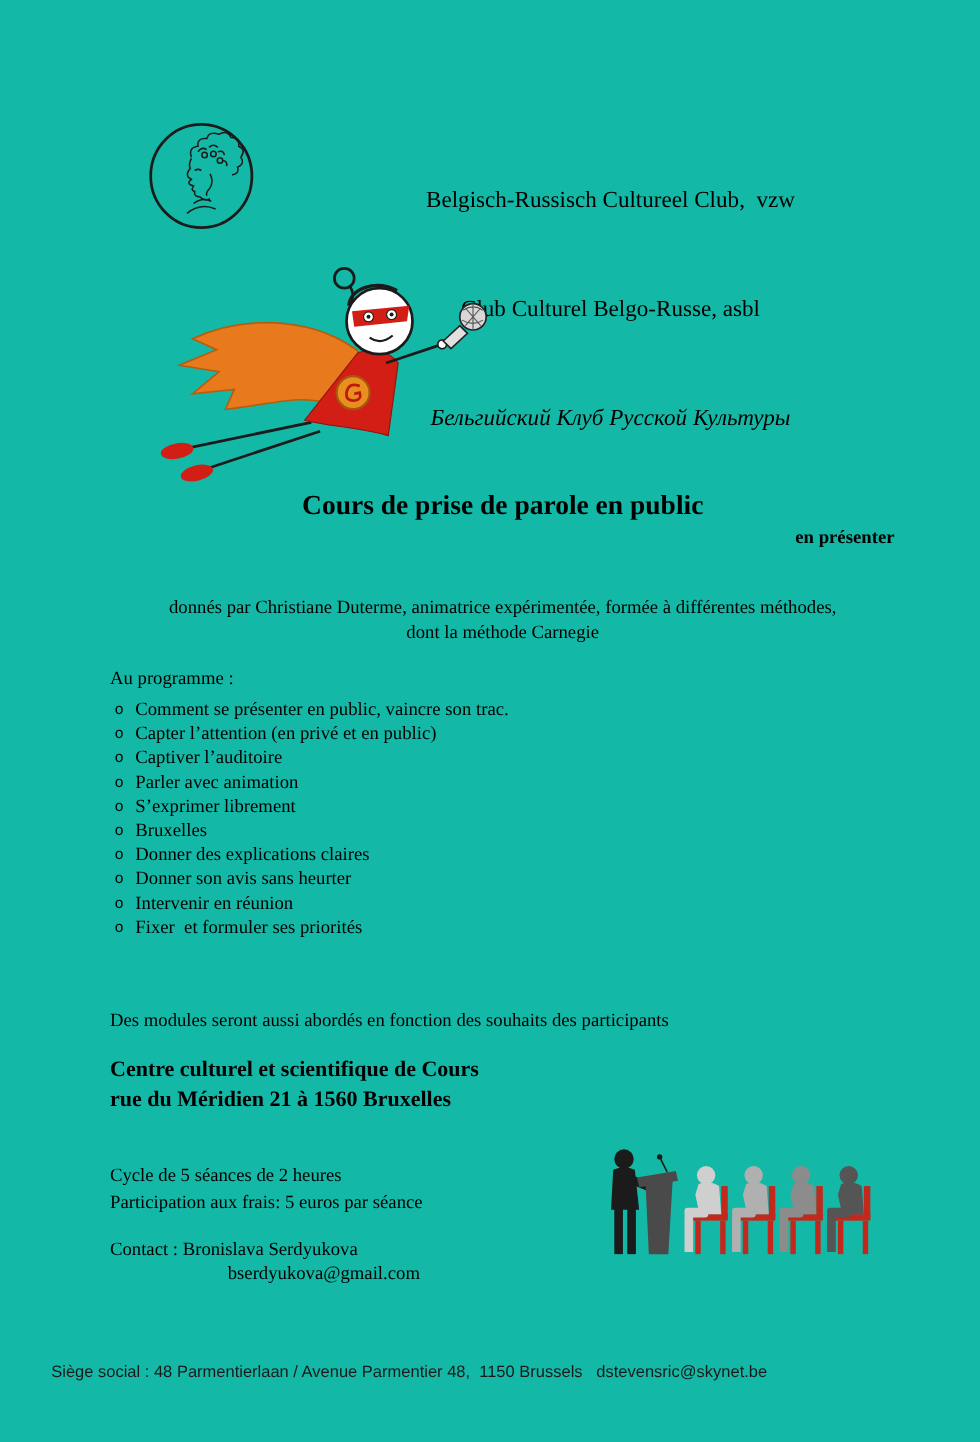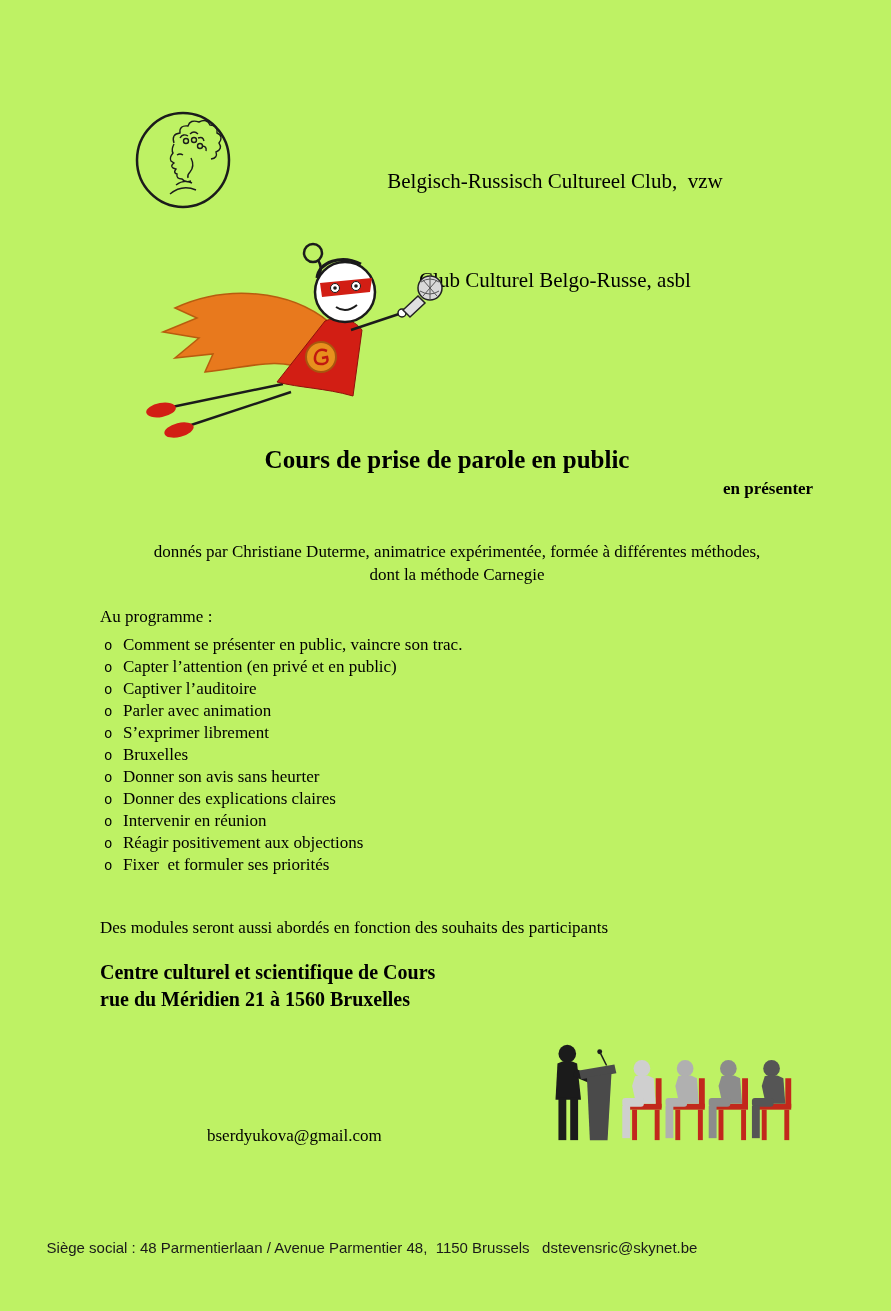--- a/index.html
+++ b/index.html
@@ -1,42 +1,42 @@
 <!DOCTYPE html>
 <html><head>
 <meta charset="utf-8">
 <style>
   * { margin: 0; padding: 0; box-sizing: border-box; }
   html, body { background: #ffffff; }
   .page {
     position: relative;
     width: 891px;
     height: 1311px;
-    background: #bef264;
+    background: #14b8a6;
     font-family: "Liberation Serif", serif;
     color: #000;
     overflow: hidden;
     text-decoration: underline;
   }
   .abs { position: absolute; }
 
   .logo { left: 134px; top: 110px; width: 98px; height: 100px; }
 
   .org {
     left: 255px; top: 99px; width: 600px;
     text-align: center;
     font-size: 21px; line-height: 33px;
     white-space: pre-wrap;
   }
   .org .ru { font-style: italic; }
 
   .hero { left: 115px; top: 226px; width: 350px; height: 218px; }
 
   .title {
-    left: 13px; top: 446px; width: 868px;
+    left: 23px; top: 446px; width: 868px;
     text-align: center;
     font-size: 25px; font-weight: bold;
   }
   .lang { left: 723px; top: 479px; font-size: 17px; font-weight: bold; }
 
   .intro {
     left: 23px; top: 540px; width: 868px;
     text-align: center;
     font-size: 17px; line-height: 23px;
   }
@@ -98,20 +98,21 @@
         <path d="M 43 45 q 3 -2 6 0"></path>
         <path d="M 57 48 q 4 8 -1 14 q -3 3 -2 6"></path>
         <path d="M 42 75 q 8 -6 16 -2 M 36 84 q 12 -10 26 -4"></path>
       </g>
     </svg>
   </div>
 
   <div class="abs org">
     <div>Belgisch-Russisch Cultureel Club,  vzw</div>
     <div>Club Culturel Belgo-Russe, asbl</div>
+    <div class="ru">Бельгийский Клуб Русской Культуры</div>
   </div>
 
   <div class="abs hero">
     <svg width="350" height="218" viewBox="0 0 350 218">
 
       <path stroke="#b85c0e" stroke-width="1.5" d="M 214 96 C 175 64, 112 58, 60 82 L 82 92 L 48 106 L 84 112 L 60 132 L 98 128 L 90 146
                C 132 142, 162 130, 192 144 C 204 149, 212 126, 214 96 Z" fill="#e8791d"></path>
 
       <path d="M 168 158 L 52 182" stroke="#1b1b1b" stroke-width="2.5" fill="none"></path>
       <path d="M 176 166 L 70 201" stroke="#1b1b1b" stroke-width="2.5" fill="none"></path>
@@ -158,35 +159,38 @@
 
   <div class="abs program">
     <div class="heading">Au programme :</div>
     <ul>
       <li>Comment se présenter en public, vaincre son trac.</li>
       <li>Capter l’attention (en privé et en public)</li>
       <li>Captiver l’auditoire</li>
       <li>Parler avec animation</li>
       <li>S’exprimer librement</li>
       <li>Bruxelles</li>
+      <li>Donner des explications claires</li>
       <li>Donner son avis sans heurter</li>
-      <li>Donner des explications claires</li>
       <li>Intervenir en réunion</li>
-      <li>Réagir positivement aux objections</li>
       <li>Fixer  et formuler ses priorités</li>
     </ul>
   </div>
 
   <div class="abs modules">Des modules seront aussi abordés en fonction des souhaits des participants</div>
 
   <div class="abs sched">
     <div class="bold">Centre culturel et scientifique de Cours</div>
     <div class="bold">rue du Méridien 21 à 1560 Bruxelles</div>
   </div>
 
+  <div class="abs details">
+    <div>Cycle de 5 séances de 2 heures</div>
+    <div>Participation aux frais: 5 euros par séance</div>
+  </div>
 
   <div class="abs audience">
     <svg width="275" height="108" viewBox="0 0 280 108">
 
       <g fill="#1b1b1b">
         <circle cx="40" cy="15" r="9"></circle>
         <path d="M 30 25 Q 40 20 50 25 L 54 62 L 28 62 Z"></path>
         <rect x="31" y="60" width="8" height="43"></rect>
         <rect x="43" y="60" width="8" height="43"></rect>
         <path d="M 48 30 L 66 38 L 63 45 L 46 38 Z"></path>
@@ -255,18 +259,19 @@
           <circle cx="12" cy="30" r="8.5"></circle>
           <path d="M 5 38 Q 15 34 24 40 L 26 66 L 6 66 L 2 48 Z"></path>
           <rect x="-8" y="60" width="22" height="9" rx="3"></rect>
           <rect x="-8" y="68" width="8" height="33"></rect>
         </g>
       </g>
     </svg>
   </div>
 
   <div class="abs contact">
+    <div>Contact : Bronislava Serdyukova</div>
     <div class="email">bserdyukova@gmail.com</div>
   </div>
 
   <div class="abs footer">Siège social : 48 Parmentierlaan / Avenue Parmentier 48,  1150 Brussels   dstevensric@skynet.be</div>
 
 </div>
 
 </body></html>

